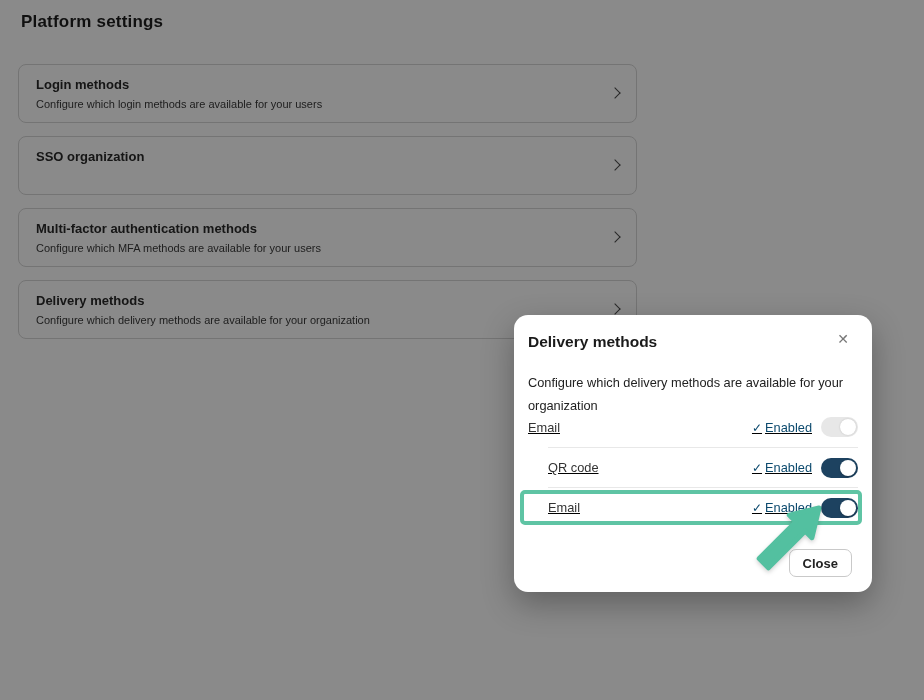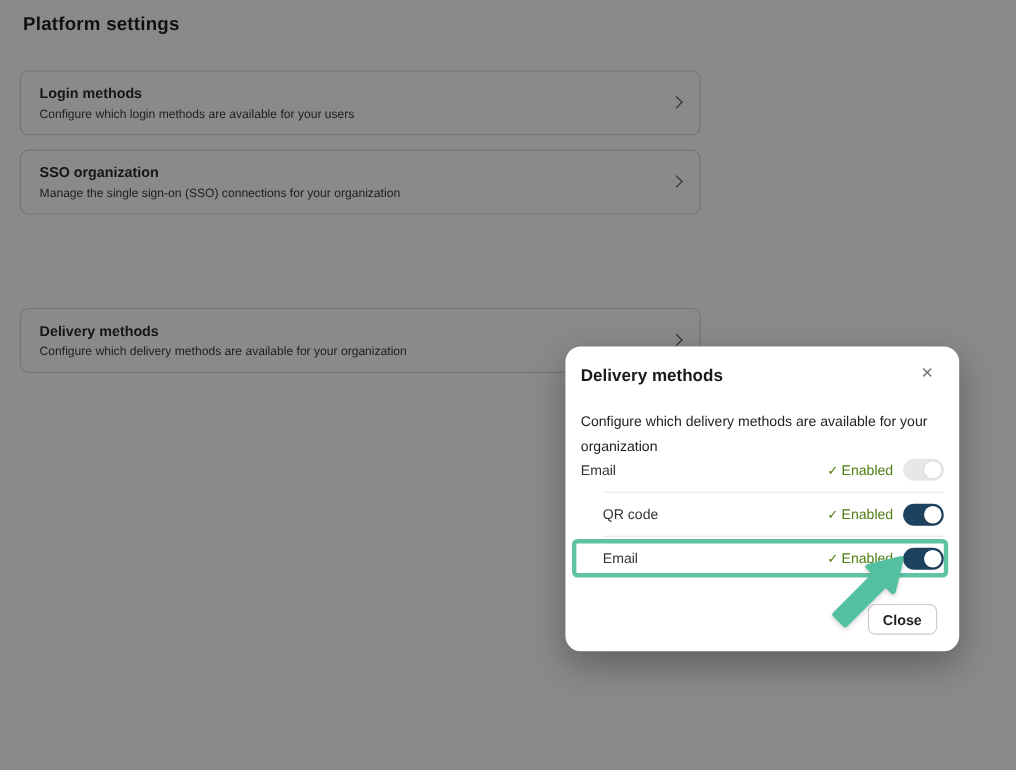--- a/index.html
+++ b/index.html
@@ -55,28 +55,28 @@
     position: absolute; right: 19px; top: 14px;
     width: 20px; height: 20px; line-height: 20px;
     text-align: center; font-size: 14px; color: #777;
     cursor: pointer; background: none; border: none;
     font-family: "Liberation Sans", sans-serif;
   }
   .modal-desc {
     position: absolute; left: 14px; top: 57px; width: 330px;
     font-size: 12.8px; line-height: 22.5px; color: #222222;
   }
-  .rows { position: absolute; left: 14px; right: 14px; top: 92px; }
+  .rows { position: absolute; left: 14px; right: 14px; top: 92px; text-decoration: underline; }
   .row {
     height: 40px; display: flex; align-items: center; justify-content: space-between;
   }
   .row + .row { border-top: 1px solid #e8e8e8; margin-left: 20px; }
   .row-label { font-size: 12.8px; color: #333333; }
   .row-right { display: flex; align-items: center; gap: 9px; }
-  .status { font-size: 12.8px; color: #4d7c0f; white-space: nowrap; text-align: center; }
+  .status { font-size: 12.8px; color: #0c4a6e; white-space: nowrap; text-align: center; }
   .status .check { font-size: 12px; margin-right: 3px; }
 
   .toggle {
     position: relative; width: 37px; height: 20px; border-radius: 10px;
     background: #1d4260; cursor: pointer; flex: 0 0 auto;
   }
   .toggle .knob {
     position: absolute; top: 2px; right: 2px;
     width: 16px; height: 16px; border-radius: 50%;
     background: #ffffff; box-shadow: 0 1px 2px rgba(0,0,0,0.25);
@@ -112,24 +112,28 @@
   <div class="page-title">Platform settings</div>
 
   <div class="card" style="top:64px">
     <div class="card-title">Login methods</div>
     <div class="card-desc">Configure which login methods are available for your users</div>
     <span class="chevron"></span>
   </div>
 
   <div class="card" style="top:136px">
     <div class="card-title">SSO organization</div>
-    <div class="card-desc">Manage the single sign-on (SSO) connections for your organization</div>
     <span class="chevron"></span>
   </div>
 
+  <div class="card" style="top:208px">
+    <div class="card-title">Multi-factor authentication methods</div>
+    <div class="card-desc">Configure which MFA methods are available for your users</div>
+    <span class="chevron"></span>
+  </div>
 
   <div class="card" style="top:280px">
     <div class="card-title">Delivery methods</div>
     <div class="card-desc">Configure which delivery methods are available for your organization</div>
     <span class="chevron"></span>
   </div>
 </div>
 
 <div class="overlay"></div>
 

